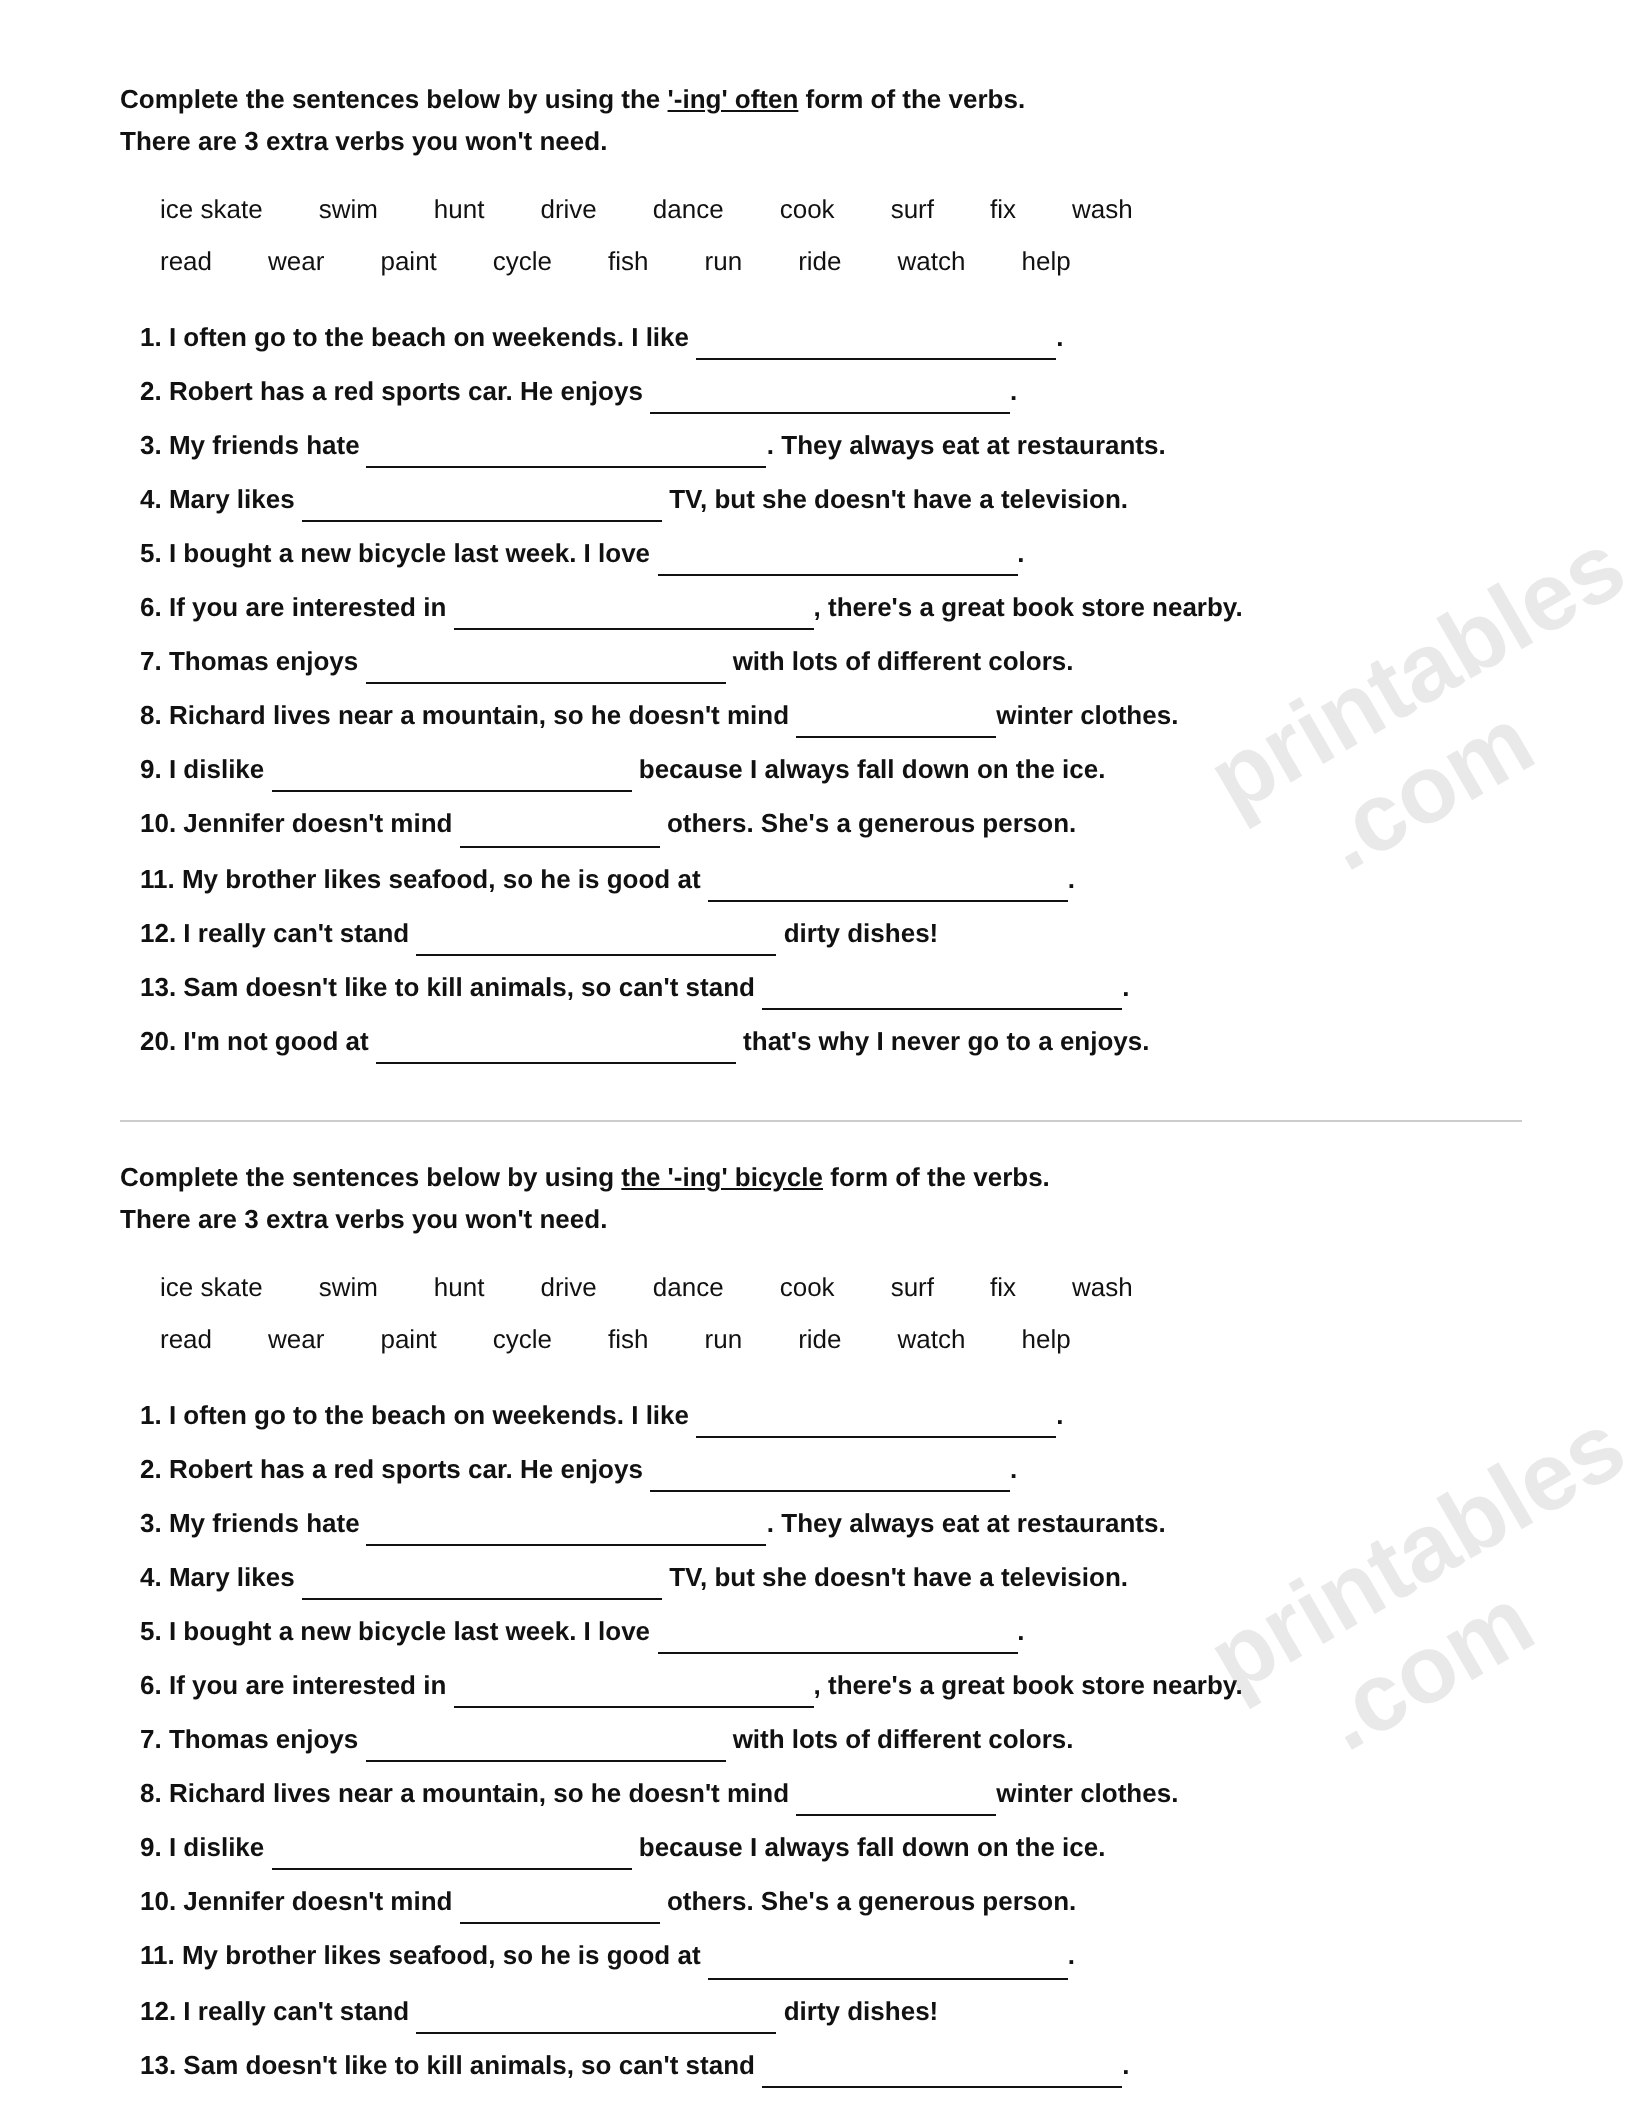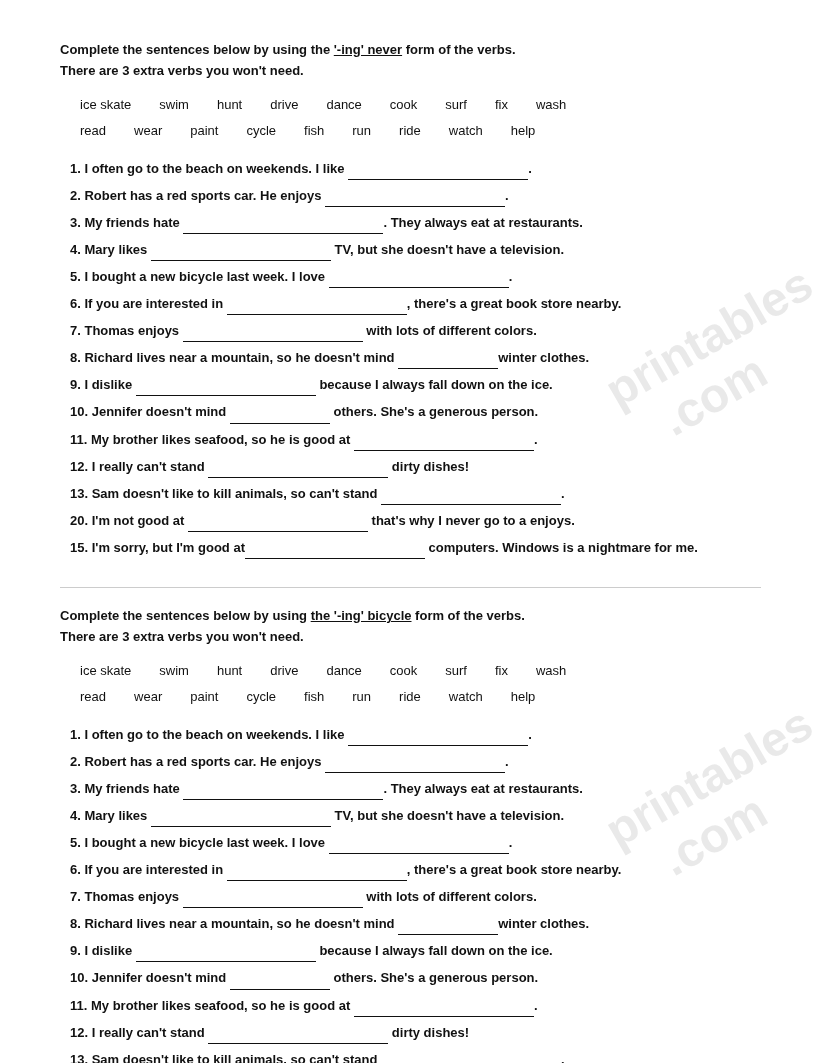--- a/index.html
+++ b/index.html
@@ -99,21 +99,21 @@
     }
   </style>
 </head>
 <body>
 
 <div class="watermark">printables<br>.com</div>
 <div class="watermark2">printables<br>.com</div>
 
 <div class="section">
   <div class="instructions">
-    <b>Complete the sentences below by using the <u>'-ing' never</u> form of the verbs.</b><br>
+    <b>Complete the sentences below by using the <u>'-ing' often</u> form of the verbs.</b><br>
     <b>There are 3 extra verbs you won't need.</b>
   </div>
 
   <div class="verb-list">
     <div class="verb-row">
       <span class="verb-item">ice skate</span>
       <span class="verb-item">swim</span>
       <span class="verb-item">hunt</span>
       <span class="verb-item">drive</span>
       <span class="verb-item">dance</span>
@@ -186,23 +186,20 @@
     </div>
 
     <div class="sentence">
       <span> 13. Sam doesn't like to kill animals, so can't stand </span><span class="blank blank-lg"></span><span>.</span>
     </div>
 
     <div class="sentence">
       <span>20. I'm not good at </span><span class="blank blank-lg"></span><span> that's why I never go to a enjoys.</span>
     </div>
 
-    <div class="sentence">
-      <span>15. I'm sorry, but I'm good at</span><span class="blank blank-lg"></span><span> computers. Windows is a nightmare for me.</span>
-    </div>
 
   </div>
 </div>
 
 <hr class="divider">
 
 <div class="section">
   <div class="instructions">
     <b>Complete the sentences below by using <u>the '-ing' bicycle</u> form of the verbs.</b><br>
     <b>There are 3 extra verbs you won't need.</b>

